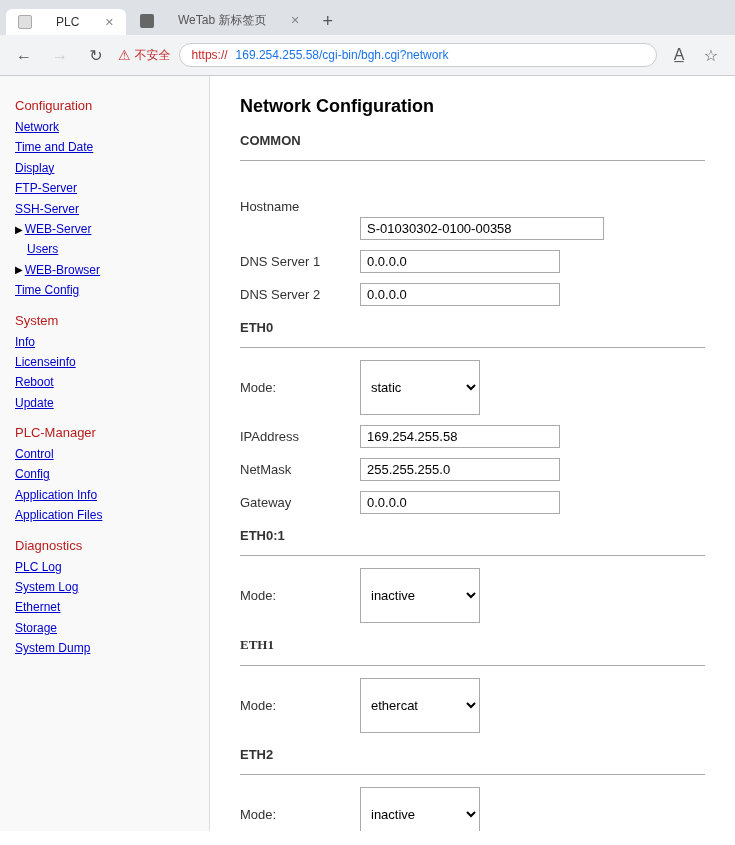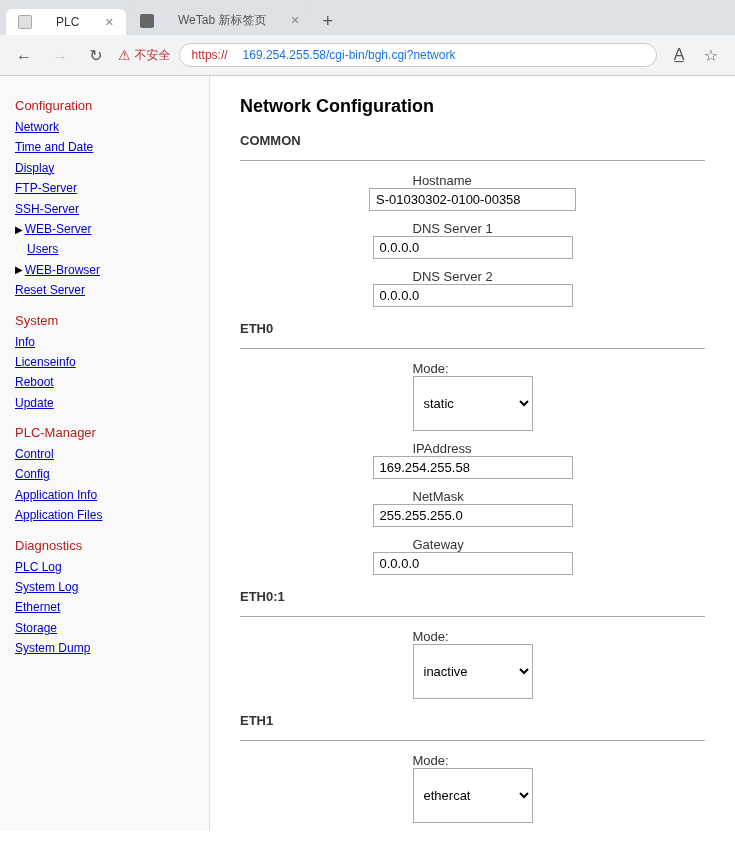--- a/index.html
+++ b/index.html
@@ -11,21 +11,21 @@
     .tab { display: flex; align-items: center; padding: 6px 12px; background: #fff; border-radius: 6px 6px 0 0; font-size: 12px; color: #333; gap: 24px; min-width: 120px; }
     .tab.inactive { background: #dee1e6; color: #555; justify-content: space-between; }
     .tab-icon { width: 14px; height: 14px; background: #888; border-radius: 2px; flex-shrink: 0; }
     .tab-close { margin-left: auto; color: #888; cursor: pointer; font-size: 11px; }
     .tab-new { display: flex; align-items: center; justify-content: center; width: 28px; height: 28px; color: #555; font-size: 18px; cursor: pointer; }
 
     .address-bar { display: flex; align-items: center; padding: 6px 10px; gap: 8px; background: #f1f3f4; }
     .nav-btn { width: 28px; height: 28px; display: flex; align-items: center; justify-content: center; color: #555; font-size: 16px; cursor: pointer; border-radius: 50%; }
     .security-warning { display: flex; align-items: center; gap: 4px; font-size: 12px; color: #c62828; }
     .security-icon { color: #c62828; font-size: 14px; }
-    .url-bar { flex: 1; background: #fff; border: 1px solid #ccc; border-radius: 20px; padding: 4px 12px; font-size: 12px; color: #1a73e8; display: flex; align-items: center; gap: 15px; }
+    .url-bar { flex: 1; background: #fff; border: 1px solid #ccc; border-radius: 20px; padding: 4px 12px; font-size: 12px; color: #1a73e8; display: flex; align-items: center; gap: 8px; }
     .url-https { color: #c62828; }
     .toolbar-icons { display: flex; gap: 4px; }
     .toolbar-icon { width: 28px; height: 28px; display: flex; align-items: center; justify-content: center; color: #555; font-size: 16px; cursor: pointer; border-radius: 50%; }
 
     
     .page-wrapper { display: flex; height: calc(845px - 90px); overflow: hidden; }
 
     
     .sidebar { width: 210px; min-width: 210px; padding: 10px 15px; overflow-y: auto; border-right: 1px solid #ddd; background: #f9f9f9; }
     .sidebar-section-title { font-weight: normal; font-size: 13px; color: #b91c1c; margin-top: 12px; margin-bottom: 4px; }
@@ -33,21 +33,21 @@
     .sidebar-item-with-arrow { display: flex; align-items: center; gap: 2px; }
     .sidebar-arrow { font-size: 10px; color: #000; }
 
     
     .main-content { flex: 1; padding: 20px 30px; overflow-y: auto; }
     .page-title { font-size: 18px; font-weight: bold; margin-bottom: 16px; color: #000; }
 
     .section-divider { border: none; border-top: 1px solid #aaa; margin: 12px 0; }
     .section-label { font-size: 13px; font-weight: bold; color: #333; margin-bottom: 10px; margin-top: 12px; }
 
-    .form-row { display: flex; align-items: center; margin-bottom: 10px; flex-direction: column; }
+    .form-row { display: flex; align-items: center; margin-bottom: 10px; }
     .form-label { width: 120px; font-size: 13px; color: #333; flex-shrink: 0; }
     .form-input { border: 1px solid #aaa; padding: 3px 6px; font-size: 13px; width: 200px; }
     .form-select { border: 1px solid #aaa; padding: 18px 6px; font-size: 13px; width: 120px; background: #fff; }
 
     .save-btn { background: #f0f0f0; border: 1px solid #888; padding: 4px 14px; font-size: 10px; cursor: pointer; margin-top: 10px; margin-left: 45px; }
   </style>
 </head>
 <body>
 
 <div class="browser-chrome">
@@ -94,21 +94,21 @@
     <a class="sidebar-link">SSH-Server</a>
     <div class="sidebar-item-with-arrow">
       <span class="sidebar-arrow">▶</span>
       <a class="sidebar-link">WEB-Server</a>
     </div>
     <a class="sidebar-link" style="padding-left:12px;">Users</a>
     <div class="sidebar-item-with-arrow">
       <span class="sidebar-arrow">▶</span>
       <a class="sidebar-link">WEB-Browser</a>
     </div>
-    <a class="sidebar-link">Reset Server</a>
+    <a class="sidebar-link">Time Config</a>
 
     <div class="sidebar-section-title">System</div>
     <a class="sidebar-link">Info</a>
     <a class="sidebar-link">Licenseinfo</a>
     <a class="sidebar-link">Reboot</a>
     <a class="sidebar-link">Update</a>
 
     <div class="sidebar-section-title">PLC-Manager</div>
     <a class="sidebar-link">Control</a>
     <a class="sidebar-link">Config</a>
@@ -124,21 +124,21 @@
   </div>
 
   <div class="main-content">
     <div class="page-title">Network Configuration</div>
 
     <div class="section-label">COMMON</div>
     <hr class="section-divider">
 
     <div class="form-row">
       <div class="form-label">Hostname</div>
-      <input class="form-input" type="text" style="width: 207px;" value="S-01030302-0100-00358">
+      <input class="form-input" type="text" style="width: 244px; margin-top: 44px;" value="S-01030302-0100-00358">
     </div>
     <div class="form-row">
       <div class="form-label">DNS Server 1</div>
       <input class="form-input" type="text" value="0.0.0.0" style="">
     </div>
     <div class="form-row">
       <div class="form-label">DNS Server 2</div>
       <input class="form-input" type="text" value="0.0.0.0" style="">
     </div>
 
@@ -175,21 +175,21 @@
 
     <div class="form-row">
       <div class="form-label">Mode:</div>
       <select class="form-select">
         <option selected="">inactive</option>
         <option>static</option>
         <option>dhcp</option>
       </select>
     </div>
 
-    <div style="margin-top:14px;">
+    <div style="margin-top:14px;font-family:Liberation Serif, serif;">
       <div class="section-label">ETH1</div>
       <hr class="section-divider">
     </div>
 
     <div class="form-row">
       <div class="form-label">Mode:</div>
       <select class="form-select">
         <option selected="">ethercat</option>
         <option>static</option>
         <option>dhcp</option>

